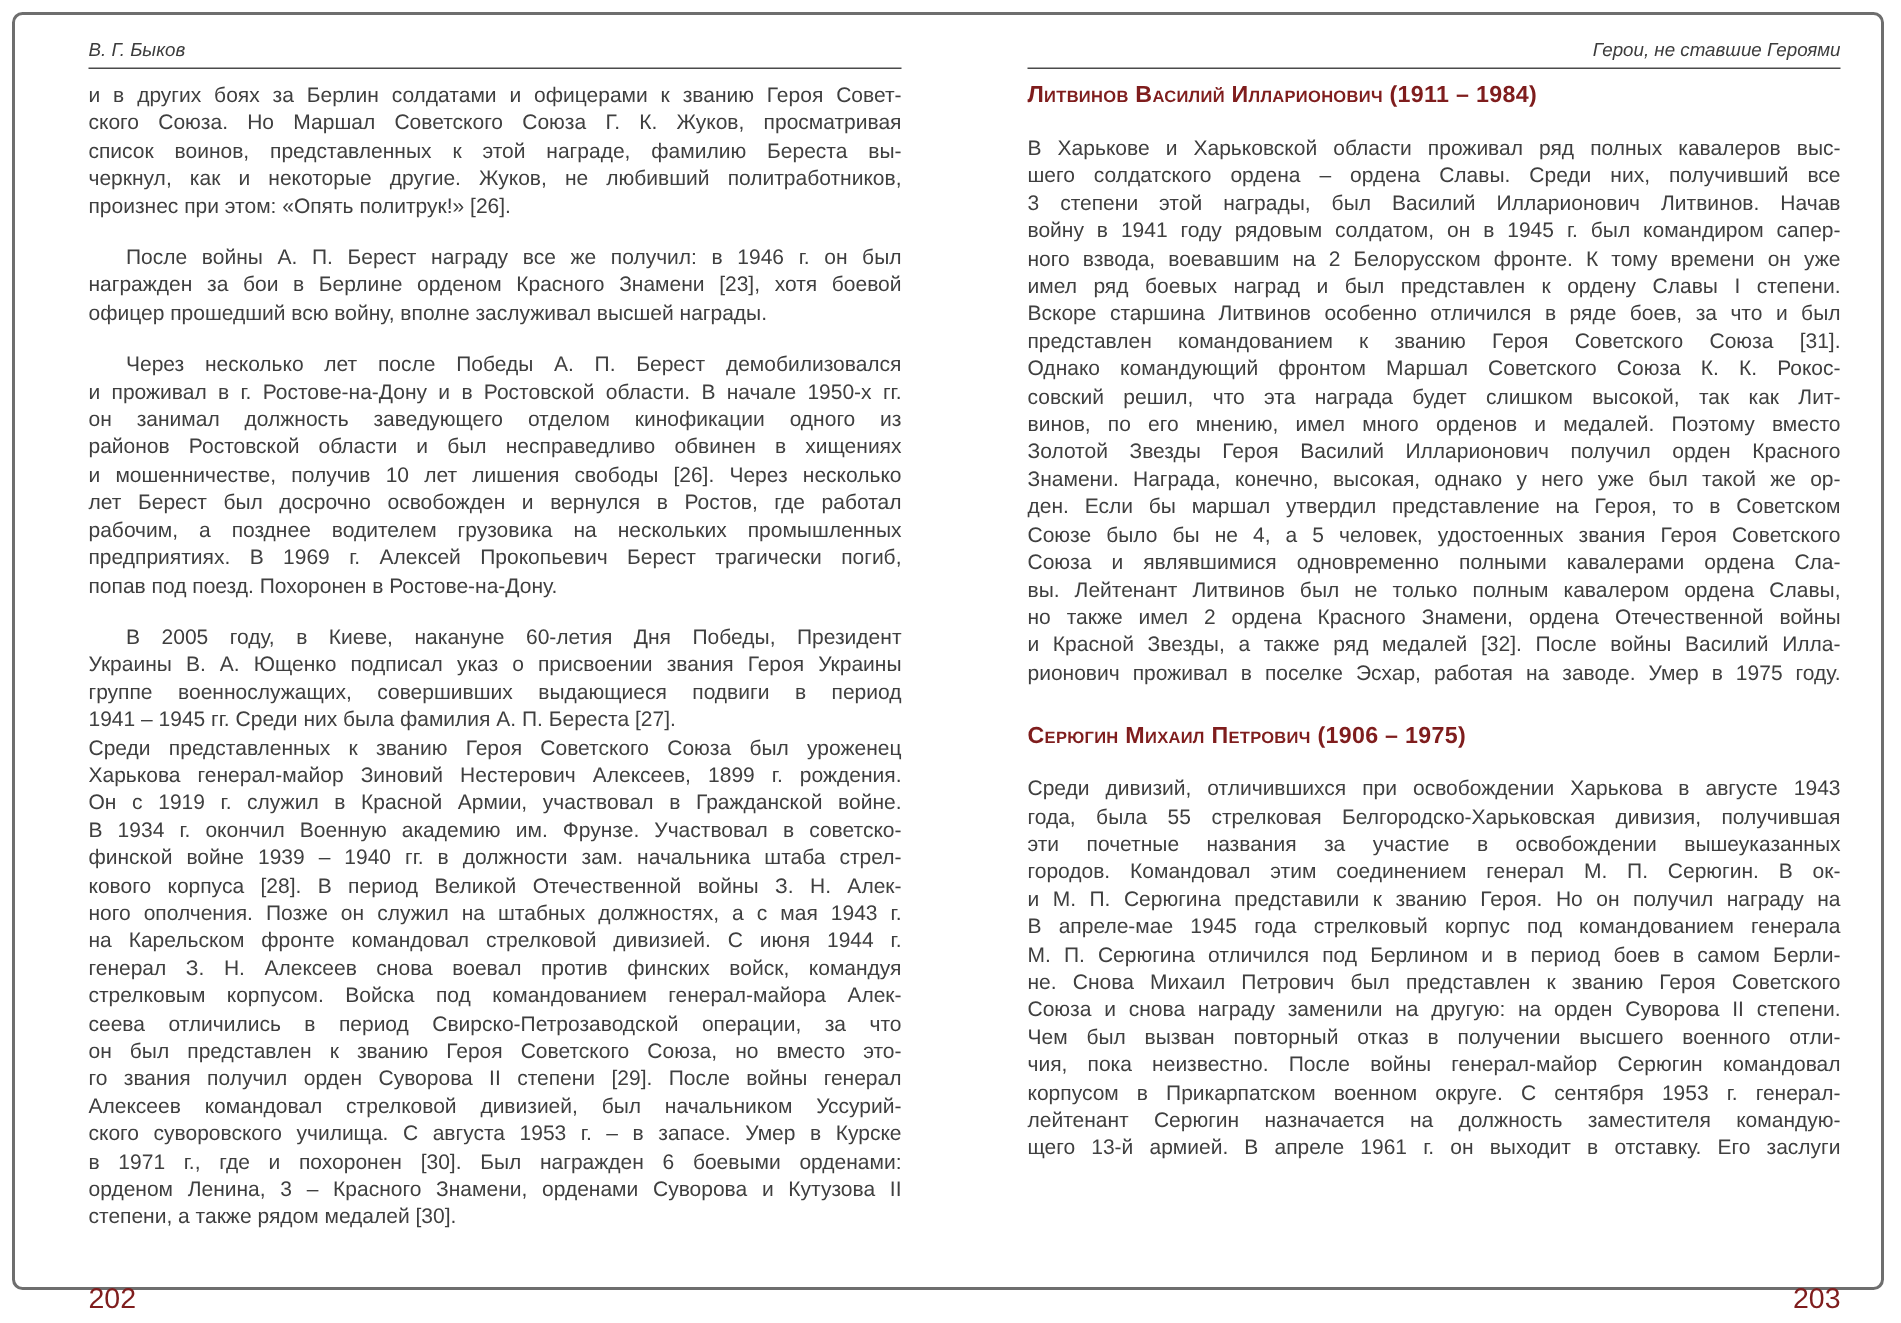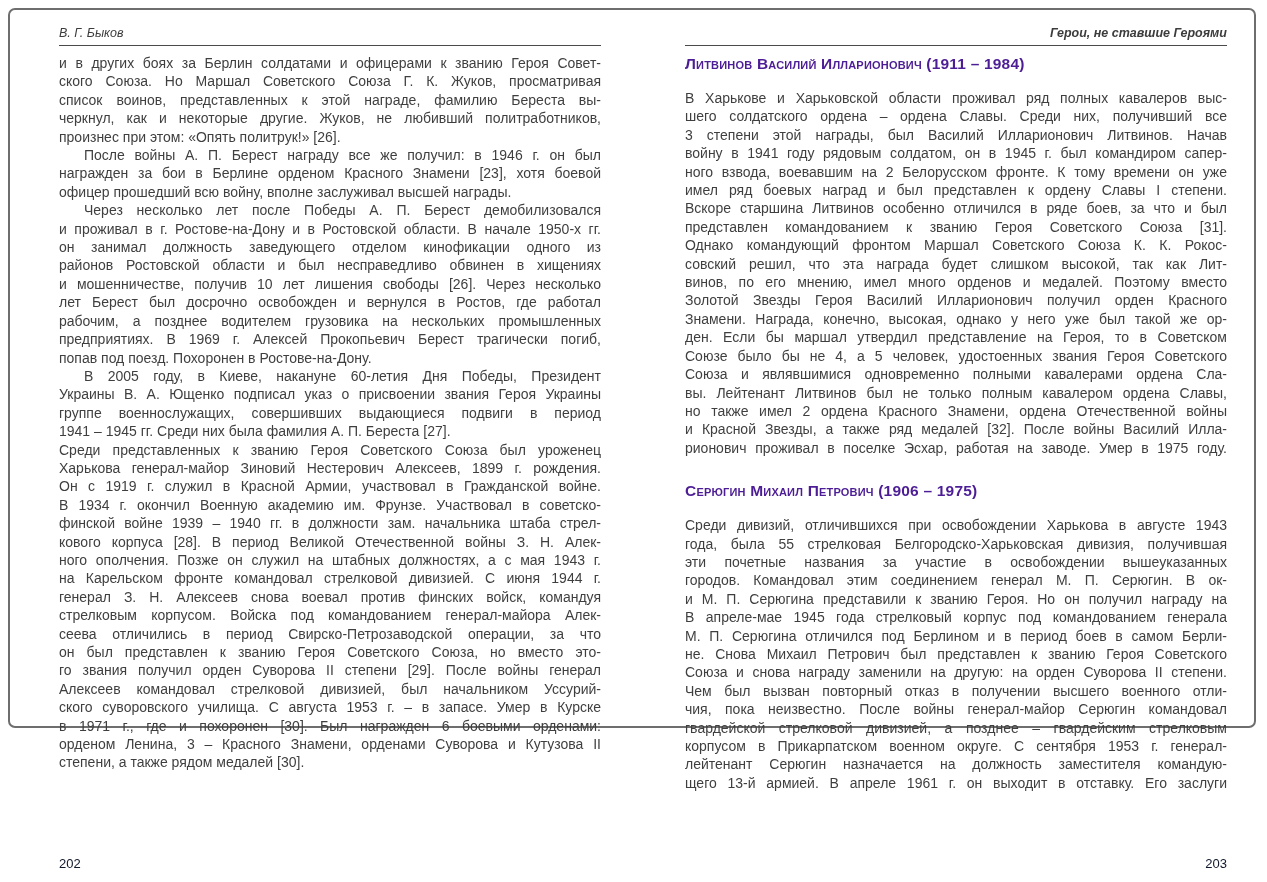--- a/index.html
+++ b/index.html
@@ -13,21 +13,21 @@
     width: 1267px;
     height: 882px;
     background: #ffffff;
     overflow: hidden;
   }
   .sheet {
     position: absolute;
     left: 8px;
     top: 8px;
     width: 1248px;
-    height: 720px;
+    height: 852px;
     background: #ffffff;
     border: 2px solid #6e6e6e;
     border-radius: 7px;
     box-sizing: border-box;
   }
   .page {
     position: absolute;
     top: 10px;
     width: 542px;
     height: 846px;
@@ -38,58 +38,59 @@
   .running-header {
     font-size: 12.5px;
     font-style: italic;
     color: #3c3c3c;
     padding-top: 6px;
     padding-bottom: 5px;
     border-bottom: 1.5px solid #4a4a4a;
     line-height: 14px;
   }
   .running-header.align-left  { text-align: left; }
-  .running-header.align-right { text-align: right; font-weight: bold; }
+  .running-header.align-right { text-align: right; }
 
   .content {
     margin-top: 8px;
     color: #3f3f3f;
     font-size: 14px;
     line-height: 18.4px;
   }
   .line {
     text-align: justify;
     text-align-last: justify;
     white-space: nowrap;
     overflow: visible;
   }
   .line.last {
     text-align-last: left;
   }
   .line.indent {
     text-indent: 25px;
+    margin-top: 16px;
   }
   .section-heading {
     font-size: 15.5px;
     font-weight: bold;
     font-variant: small-caps;
-    color: #4c1d95;
+    color: #7f1d1d;
     margin-top: 24px;
     margin-bottom: 15px;
     line-height: 20px;
     letter-spacing: 0.2px;
   }
   .content .section-heading:first-child { margin-top: 0; }
 
   .page-number {
     position: absolute;
     top: 836px;
     width: 100%;
-    font-size: 13px;
-    color: #0f172a;
+    font-size: 19px;
+    color: #7f1d1d;
   }
   .page-number.align-left  { text-align: left; }
   .page-number.align-right { text-align: right; }
 </style>
 </head>
 <body>
 
 <div class="canvas">
   <div class="sheet">
 
@@ -172,21 +173,20 @@
           <div class="line">года, была 55 стрелковая Белгородско-Харьковская дивизия, получившая</div>
           <div class="line">эти почетные названия за участие в освобождении вышеуказанных</div>
           <div class="line">городов. Командовал этим соединением генерал М. П. Серюгин. В ок-</div>
           <div class="line">и М. П. Серюгина представили к званию Героя. Но он получил награду на</div>
           <div class="line">В апреле-мае 1945 года стрелковый корпус под командованием генерала</div>
           <div class="line">М. П. Серюгина отличился под Берлином и в период боев в самом Берли-</div>
           <div class="line">не. Снова Михаил Петрович был представлен к званию Героя Советского</div>
           <div class="line">Союза и снова награду заменили на другую: на орден Суворова II степени.</div>
           <div class="line">Чем был вызван повторный отказ в получении высшего военного отли-</div>
           <div class="line">чия, пока неизвестно. После войны генерал-майор Серюгин командовал</div>
-          <div class="line">гвардейской стрелковой дивизией, а позднее – гвардейским стрелковым</div>
           <div class="line">корпусом в Прикарпатском военном округе. С сентября 1953 г. генерал-</div>
           <div class="line">лейтенант Серюгин назначается на должность заместителя командую-</div>
           <div class="line">щего 13-й армией. В апреле 1961 г. он выходит в отставку. Его заслуги</div>
         </div>
       <div class="page-number align-right">203</div>
     </div>
 
   </div>
 </div>
 

